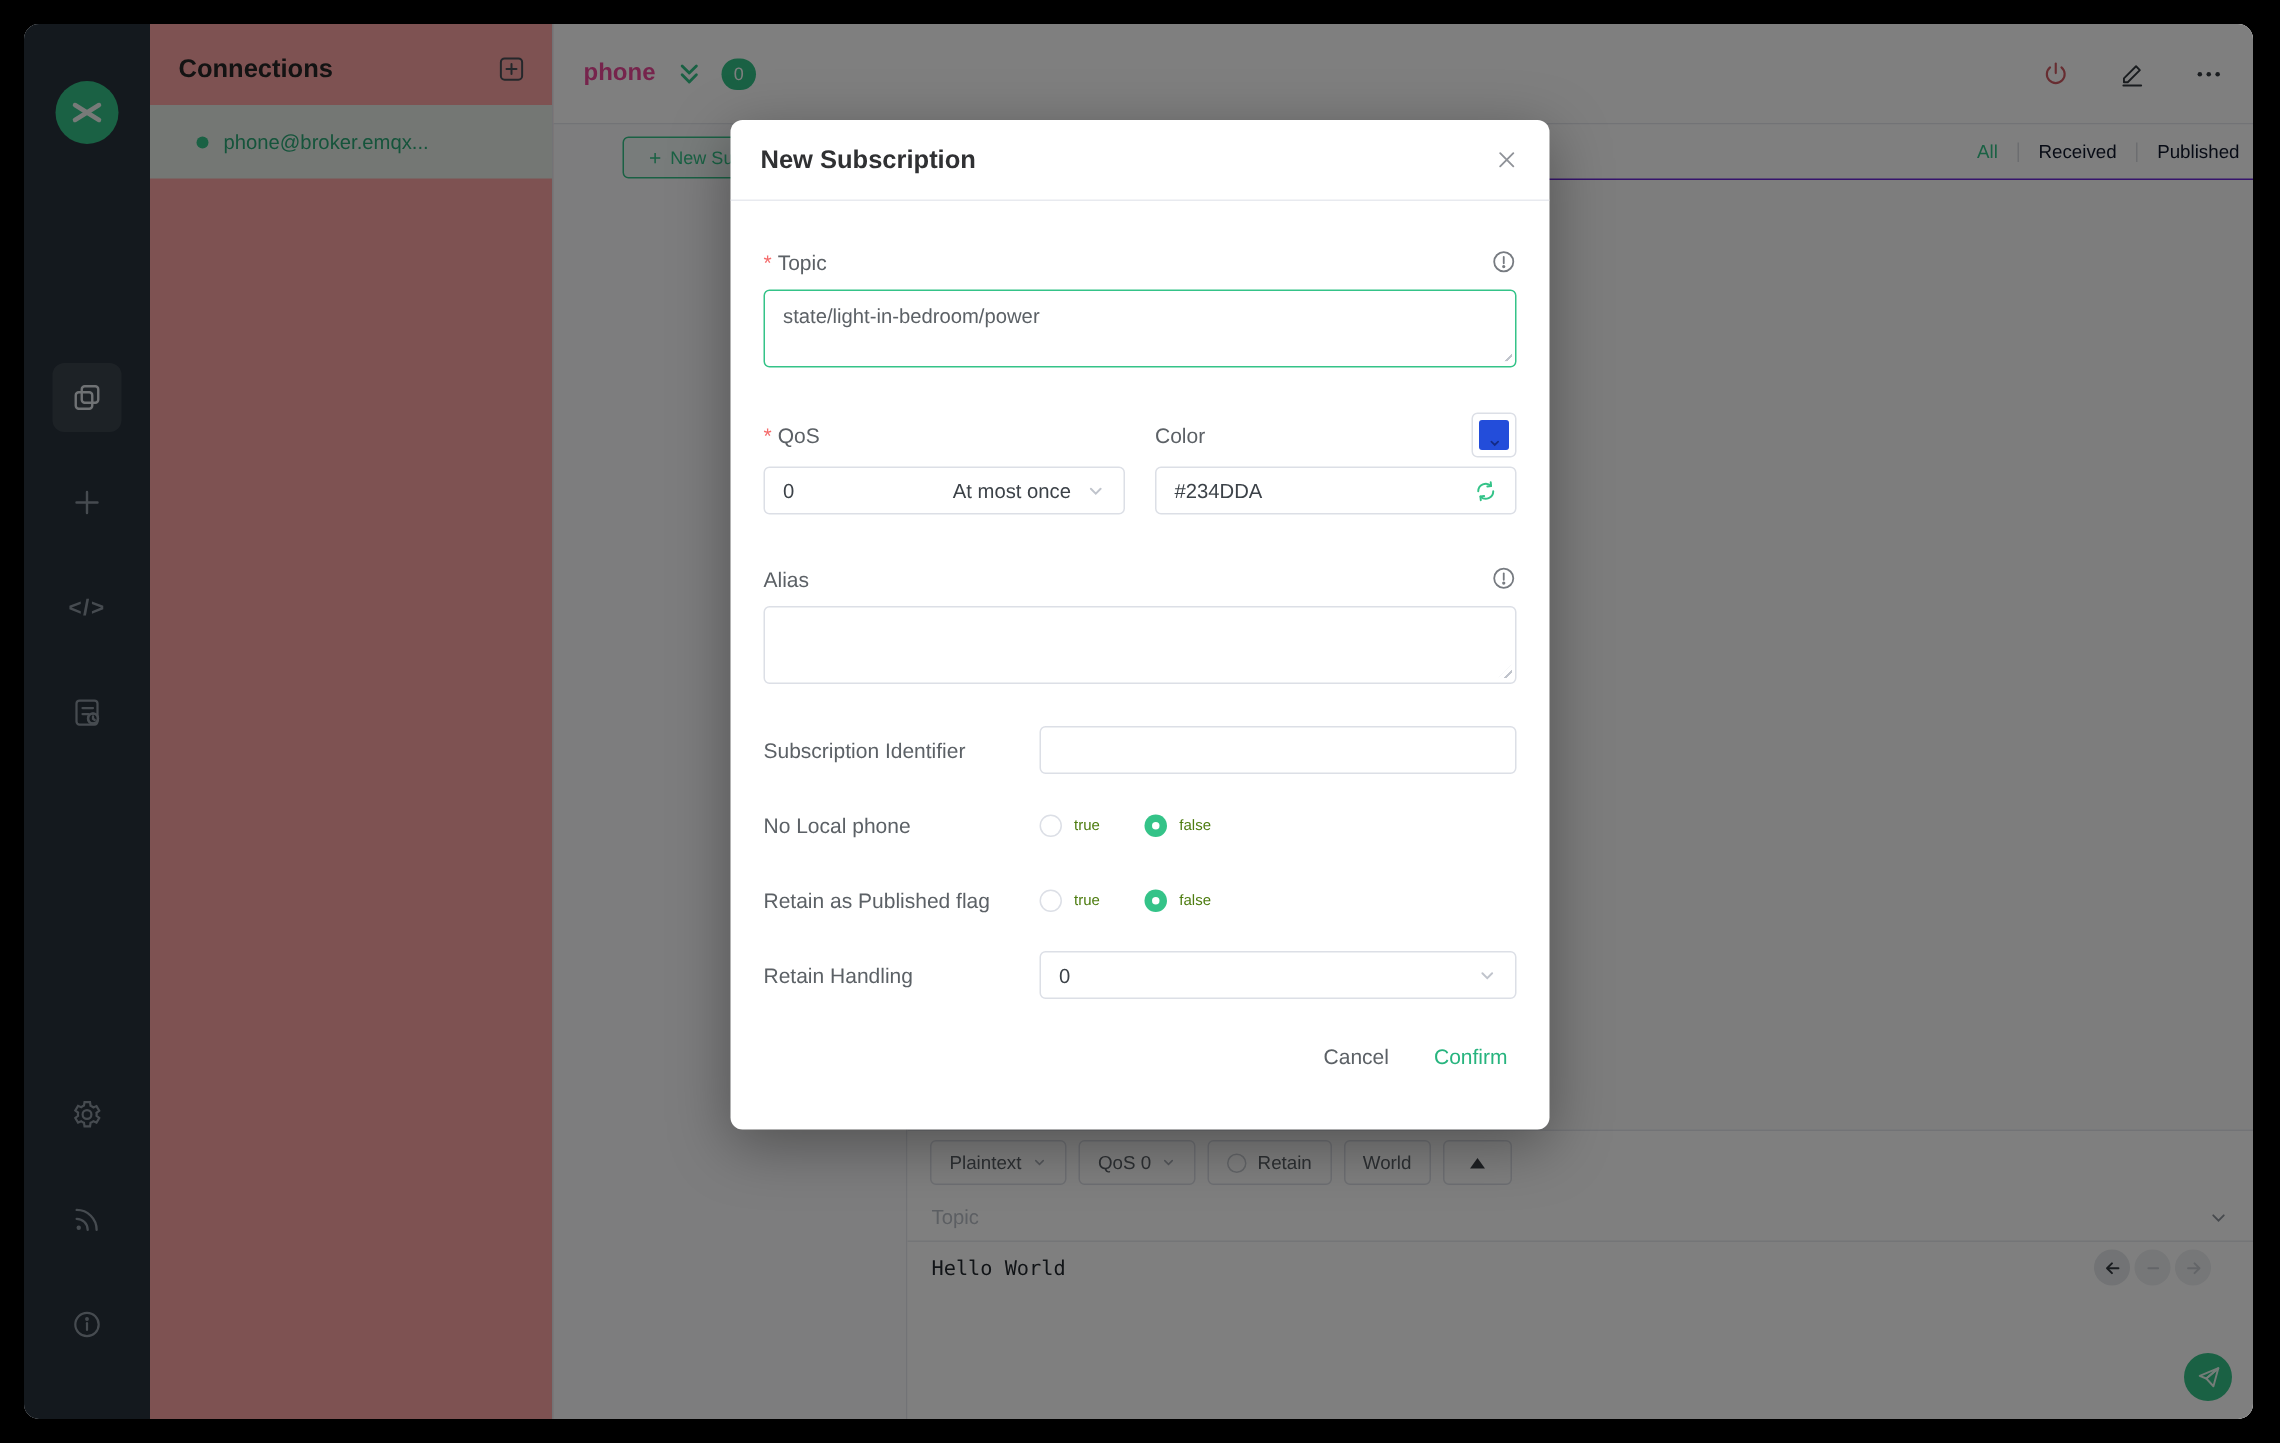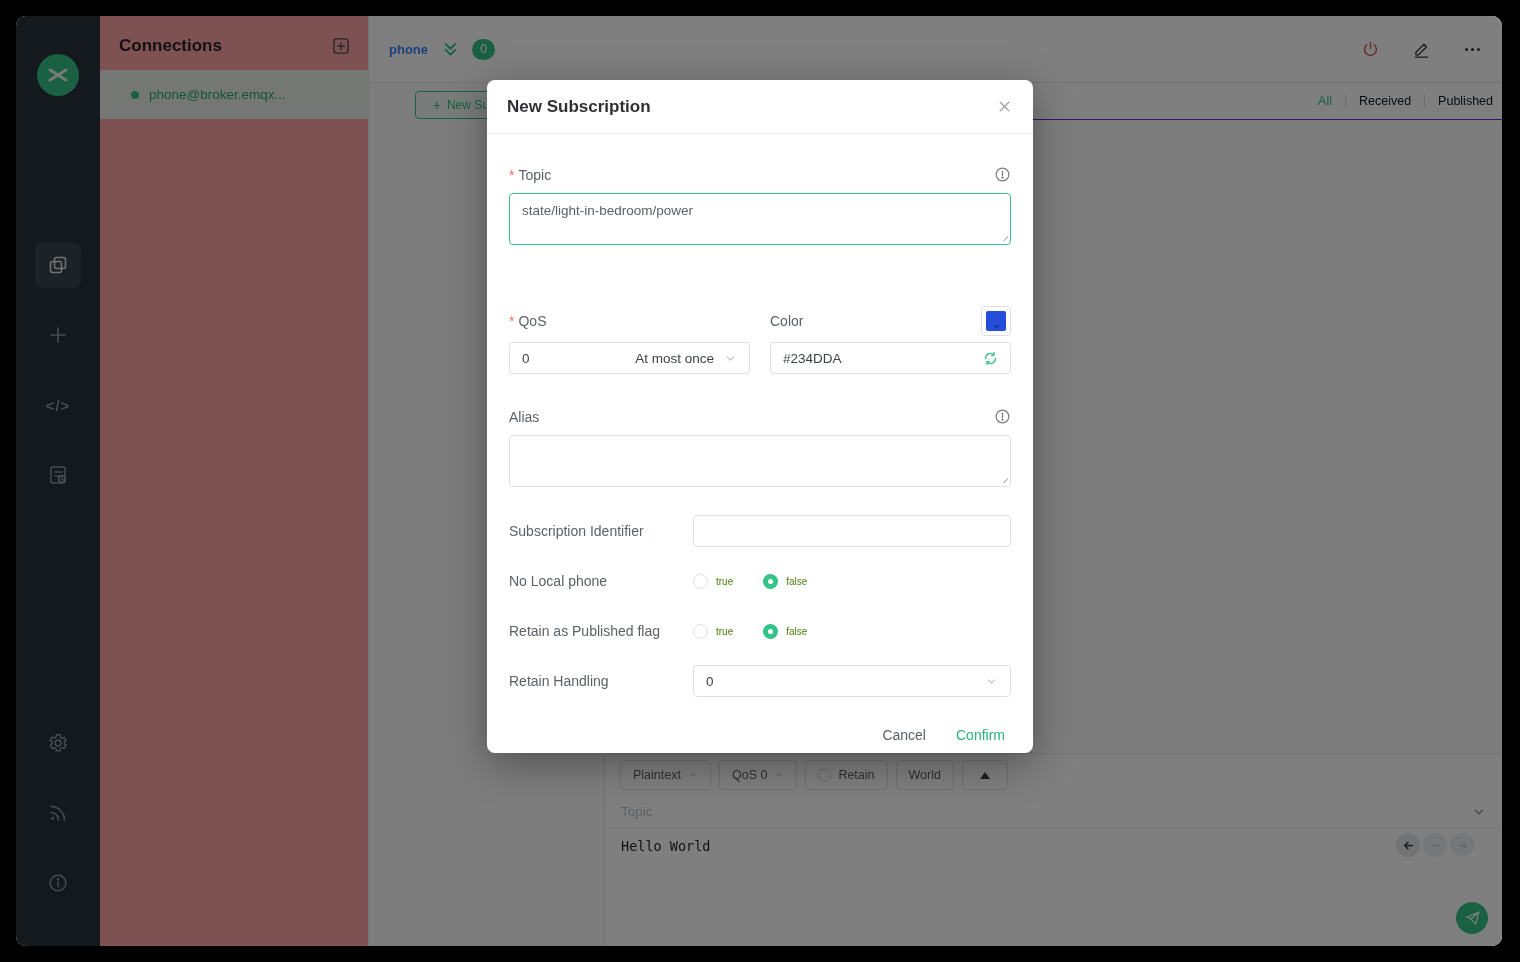--- a/index.html
+++ b/index.html
@@ -23,21 +23,21 @@
   .conn-panel { width:269px; background:#fca5a5; border-right:1px solid #e4e7ed; flex:none; }
   .conn-head { display:flex; align-items:center; justify-content:space-between; padding:20px 17px 14px 19px; }
   .conn-title { font-size:17px; font-weight:bold; color:#262626; }
   .conn-item { height:49px; background:#e9efe9; display:flex; align-items:center; padding-left:31px; cursor:pointer; }
   .conn-dot { width:8px; height:8px; border-radius:50%; background:#34c388; margin-right:10px; flex:none; }
   .conn-name { font-size:13.5px; color:#2aa876; }
 
   
   .main { flex:1; display:flex; flex-direction:column; min-width:0; }
   .topbar { height:67px; background:#fff; border-bottom:1px solid #e4e7ed; display:flex; align-items:center; padding:0 20px; flex:none; }
-  .conn-title-main { font-size:13px; font-weight:bold; color:#3b82f6; }
+  .conn-title-main { font-size:16px; font-weight:bold; color:#ec4899; }
   .dbl-chev { margin-left:13px; display:flex; }
   .badge { margin-left:12px; min-width:23px; height:21px; border-radius:11px; background:#34c388; color:#fff; font-size:12px; display:flex; align-items:center; justify-content:center; padding:0 7px; }
   .topbar-right { margin-left:auto; display:flex; align-items:center; gap:31px; }
   .tb-icon { width:20px; height:20px; display:flex; align-items:center; justify-content:center; cursor:pointer; }
 
   .content { flex:1; display:flex; min-height:0; }
   .subs-panel { width:236px; border-right:1px solid #e4e7ed; background:#fafbfc; flex:none; padding-top:8px; }
   .new-sub-btn { width:144px; height:28px; margin:0 auto; border:1px solid #34c388; border-radius:4px; color:#34c388; background:rgba(52,195,136,.05); font-size:12px; display:flex; align-items:center; justify-content:center; gap:6px; cursor:pointer; }
   .plus-glyph { font-size:14px; line-height:1; }
 
@@ -75,21 +75,21 @@
   .lbl-row { display:flex; align-items:center; justify-content:space-between; }
   .lbl { font-size:14px; color:#5c6166;text-align:right; }
   .req { color:#f56c6c; margin-right:4px; }
   .info-ic { width:17px; height:17px; cursor:pointer; }
   .ta-wrap { position:relative; margin-top:10px; }
   textarea.m-ta { width:100%; height:52px; border:1px solid #dcdfe6; border-radius:4px; resize:none; padding:9px 12px; font-family:"Liberation Sans",sans-serif; font-size:13.5px; color:#5c6166; outline:none; display:block; }
   textarea.m-ta.focus { border-color:#34c388; }
   .ta-wrap::after { content:''; position:absolute; right:3px; bottom:4px; width:9px; height:9px;
     background:repeating-linear-gradient(-45deg, transparent 0 2.5px, #c0c4cc 2.5px 4px); clip-path:polygon(100% 0,100% 100%,0 100%); }
   .grid2 { display:grid; grid-template-columns:1fr 1fr; gap:20px; margin-top:30px; }
-  .col-lbl { height:30px; display:flex; align-items:center; justify-content:space-between;margin-top:31px; }
+  .col-lbl { height:30px; display:flex; align-items:center; justify-content:space-between; }
   .swatch-box { width:30px; height:30px; border:1px solid #dcdfe6; border-radius:4px; display:flex; align-items:center; justify-content:center; cursor:pointer; }
   .swatch { width:20px; height:20px; border-radius:2px; display:flex; align-items:flex-end; justify-content:center; }
   .sel { margin-top:6px; height:32px; border:1px solid #dcdfe6; border-radius:4px; display:flex; align-items:center; padding:0 12px; cursor:pointer; background:#fff; }
   .sel-val { font-size:13.5px; color:#3c4248; }
   .sel-desc { margin-left:auto; font-size:13.5px; color:#3c4248; }
   .sel-chev { margin-left:10px; }
   .inp { height:32px; border:1px solid #dcdfe6; border-radius:4px; padding:0 12px; font-size:13.5px; color:#3c4248; outline:none; width:100%; }
   .frow { display:flex; align-items:center; margin-top:18px; min-height:32px; }
   .frow .ctrl { margin-left:auto; width:318px; }
   .radios { display:flex; align-items:center; gap:30px; }

